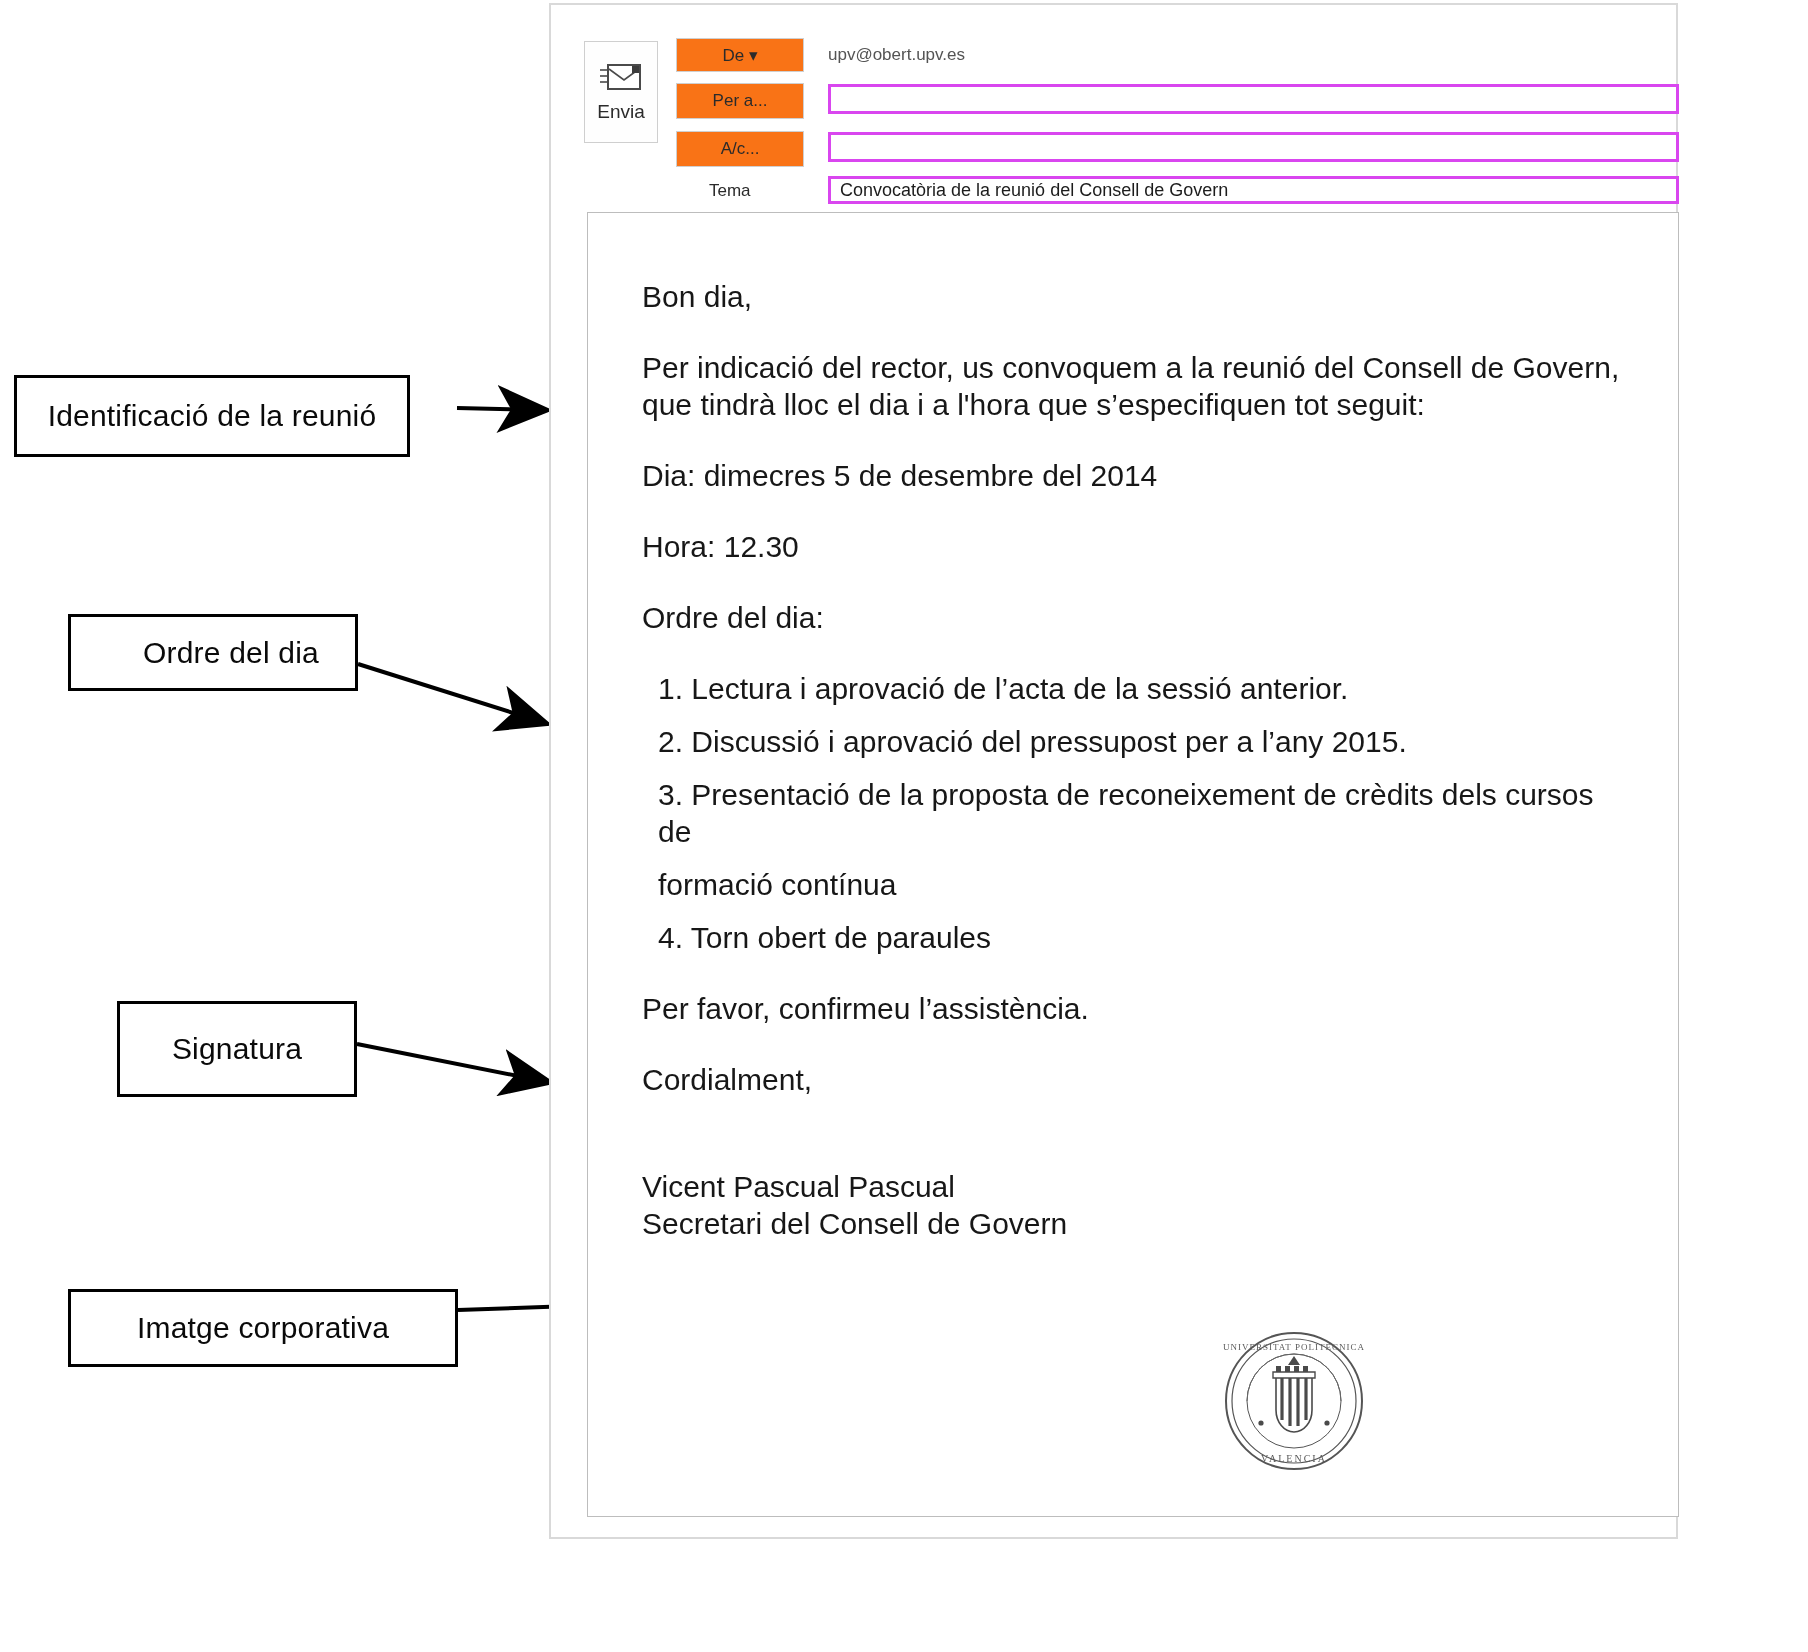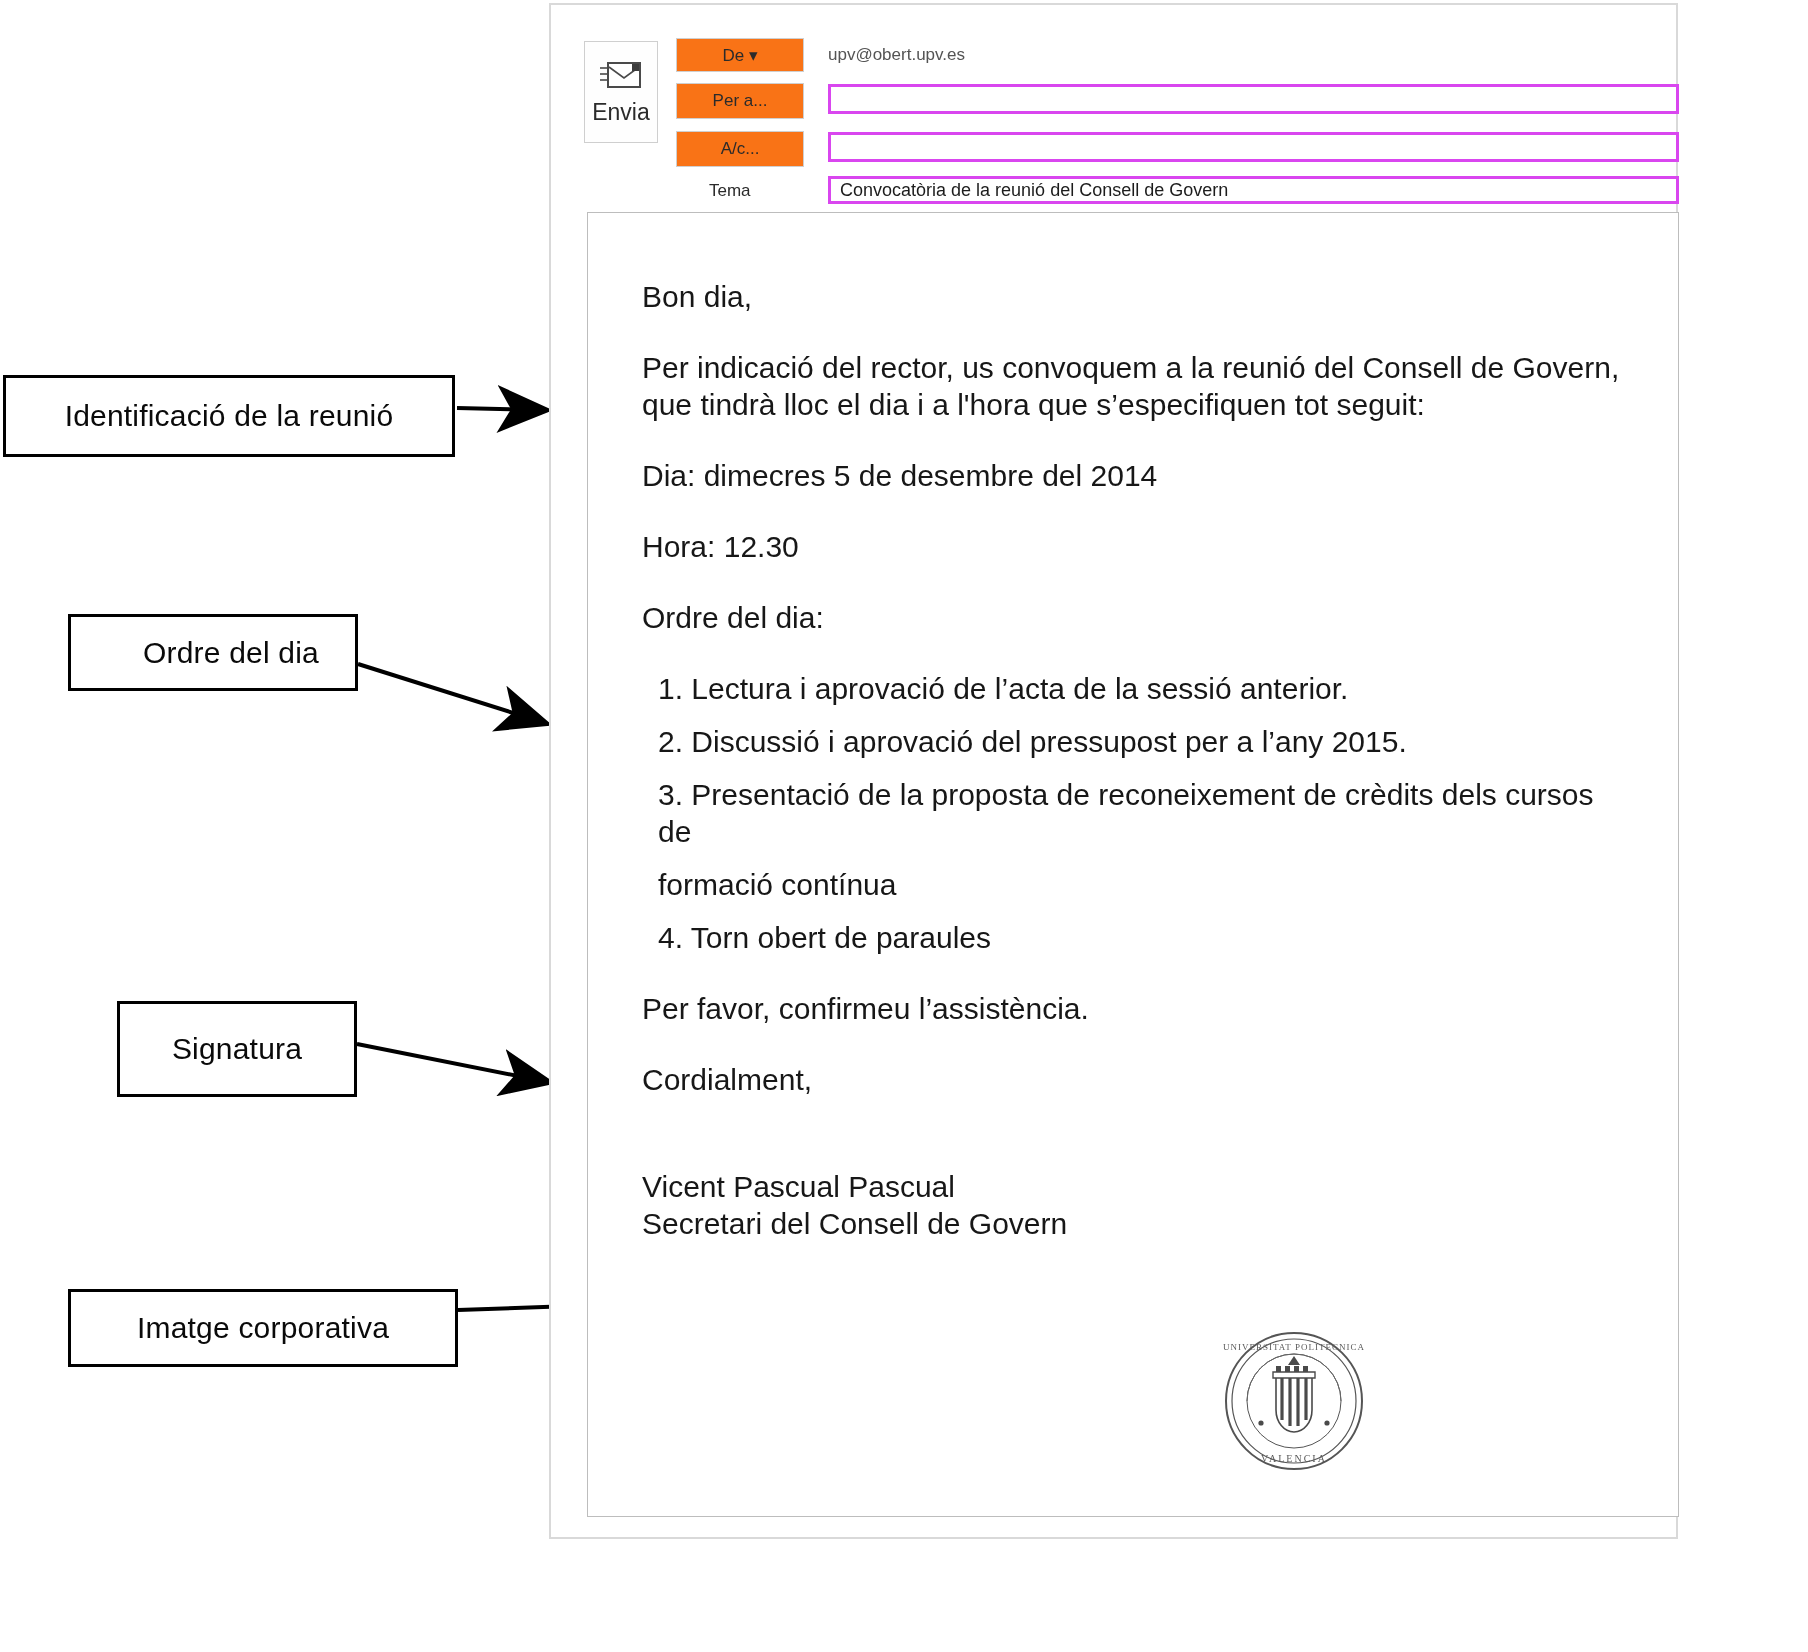--- a/index.html
+++ b/index.html
@@ -25,21 +25,21 @@
     align-items: center;
     justify-content: center;
     box-sizing: border-box;
   }
   .ann-box span {
     font-size: 30px;
     color: #0a0a0a;
     letter-spacing: 0.2px;
     white-space: nowrap;
   }
-  #ann-identificacio { left: 3px;   top: 375px;  width: 452px; height: 82px; }
+  #ann-identificacio { left: 14px;   top: 375px;  width: 396px; height: 82px; }
   #ann-ordre         { left: 68px;  top: 614px;  width: 290px; height: 77px; padding-left: 36px; }
   #ann-signatura     { left: 117px; top: 1001px; width: 240px; height: 96px; }
   #ann-imatge        { left: 68px;  top: 1289px; width: 390px; height: 78px; }
 
   
   #arrow-layer {
     position: absolute;
     left: 0; top: 0;
     width: 1808px;
     height: 1652px;
@@ -74,21 +74,21 @@
     border: 1px solid #cfcfcf;
     background: #fefefe;
     box-sizing: border-box;
     display: flex;
     flex-direction: column;
     align-items: center;
     justify-content: center;
   }
   #send-button .env-icon { width: 44px; height: 34px; margin-bottom: 6px; }
   #send-button .send-lbl {
-    font-size: 23px;
+    font-size: 19px;
     color: #2b2b2b;
   }
 
   .hdr-btn {
     position: absolute;
     border: 1px solid #cfcfcf;
     background: #f97316;
     box-sizing: border-box;
     display: flex;
     align-items: center;

